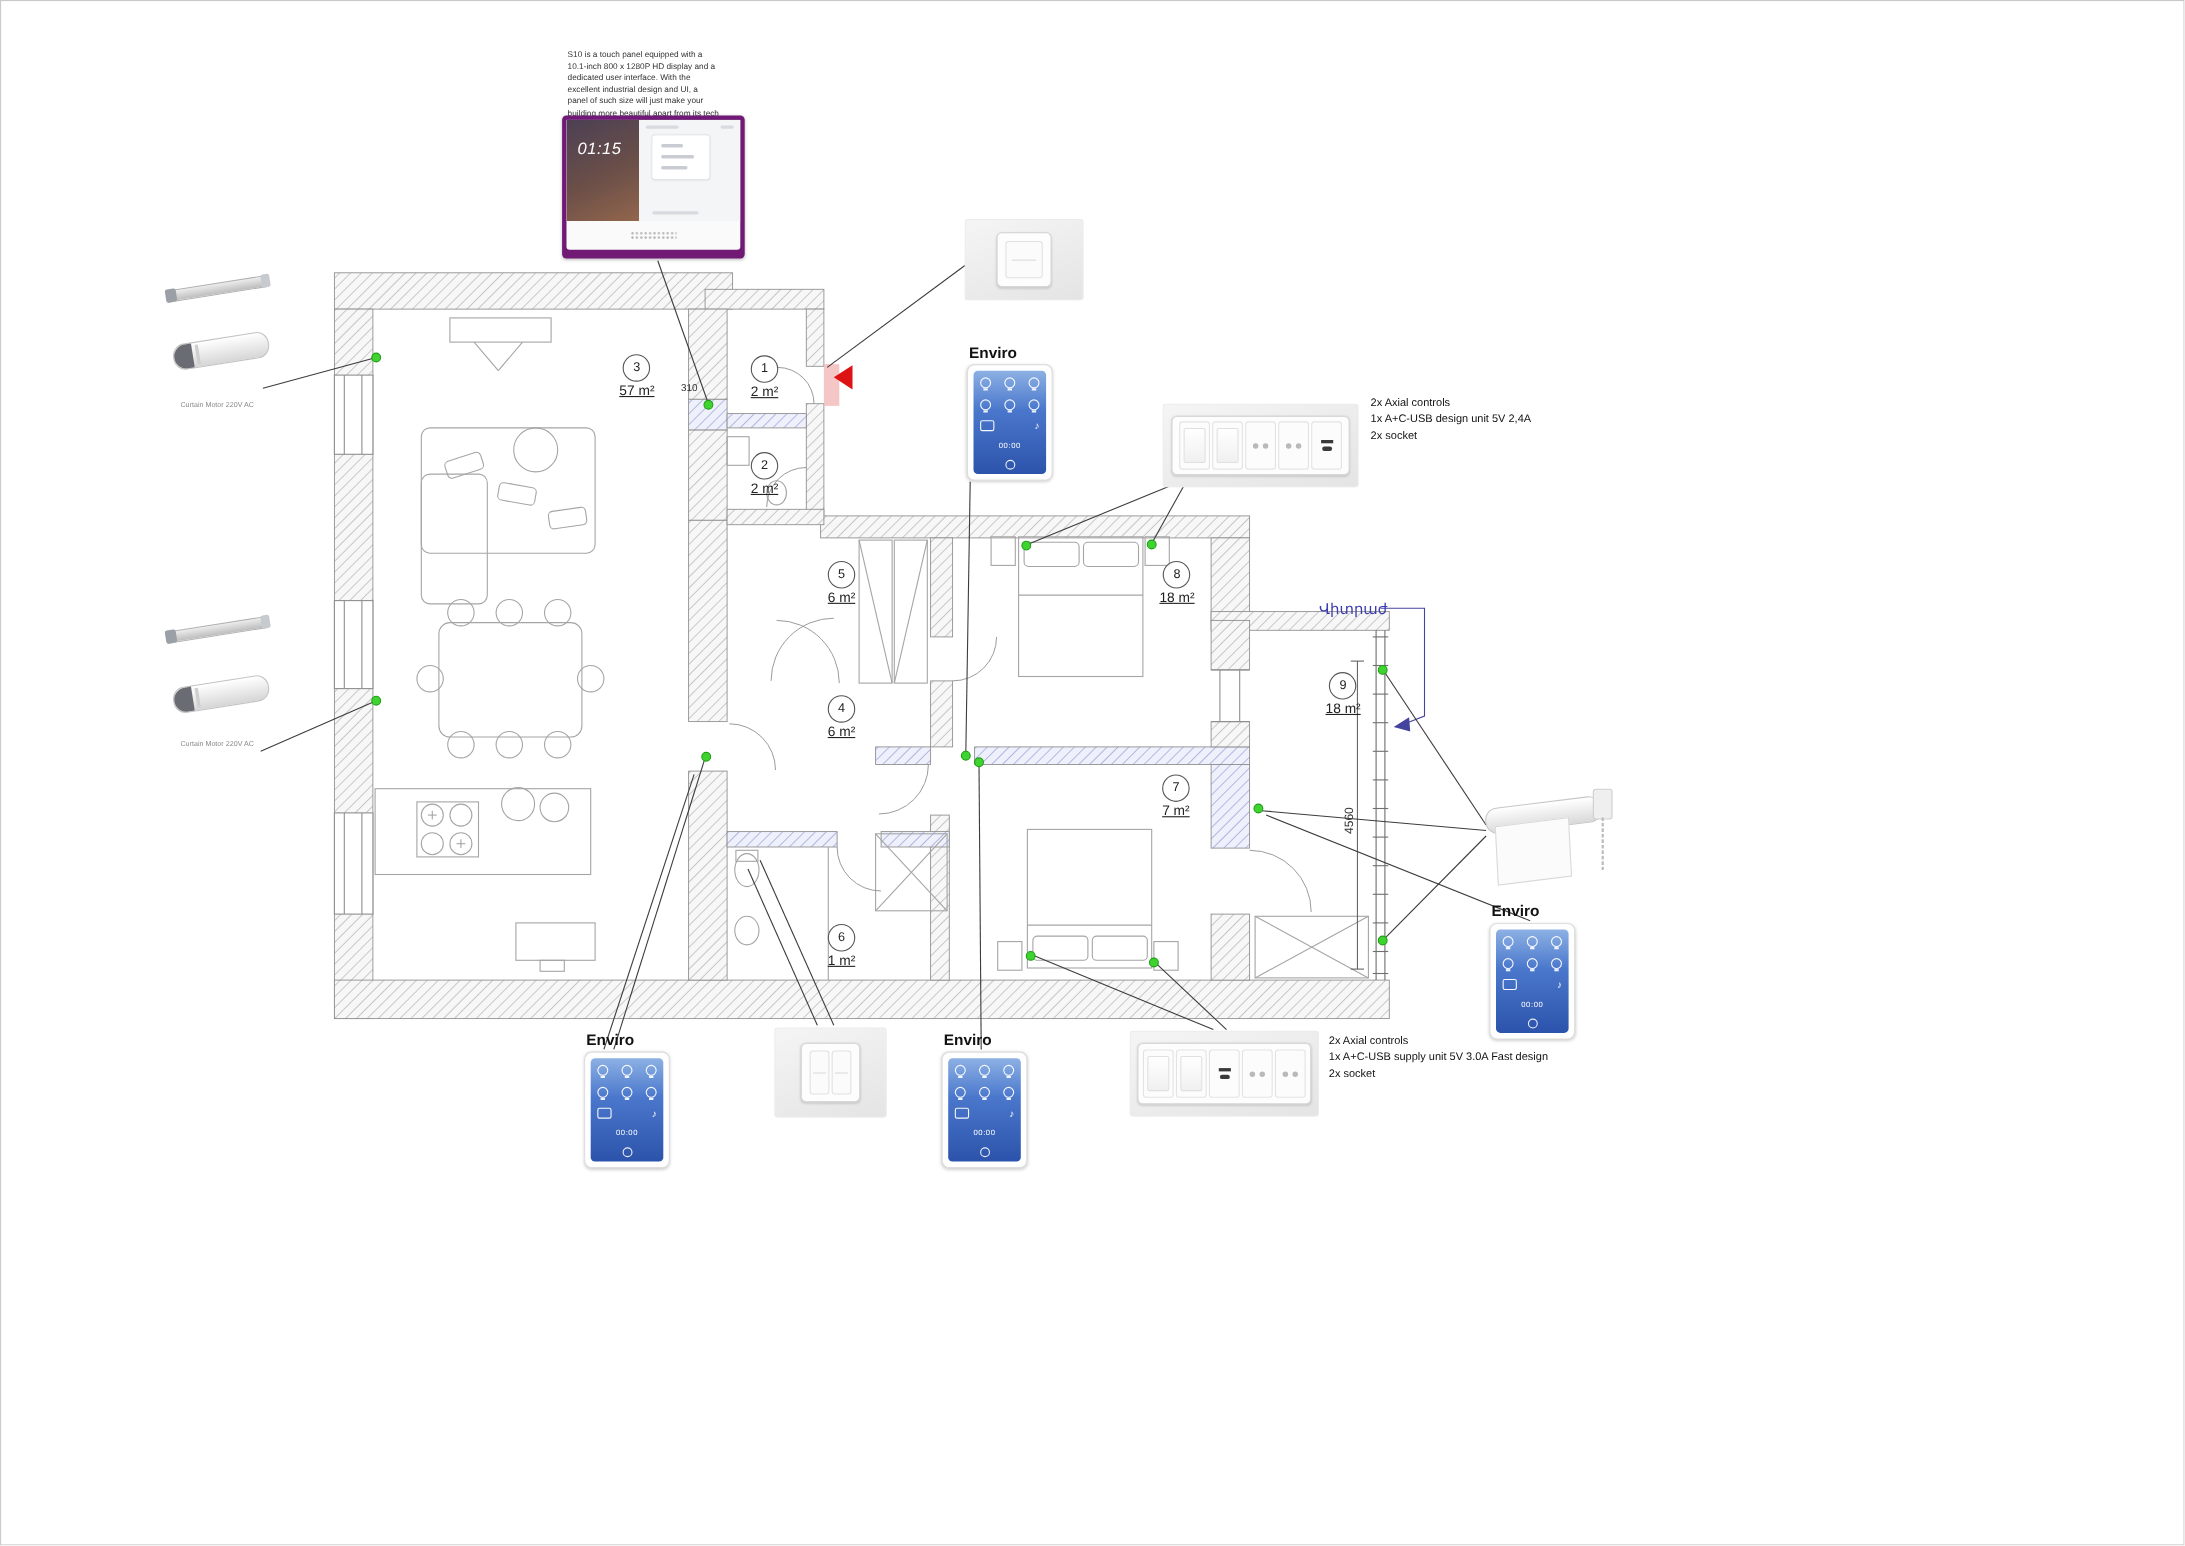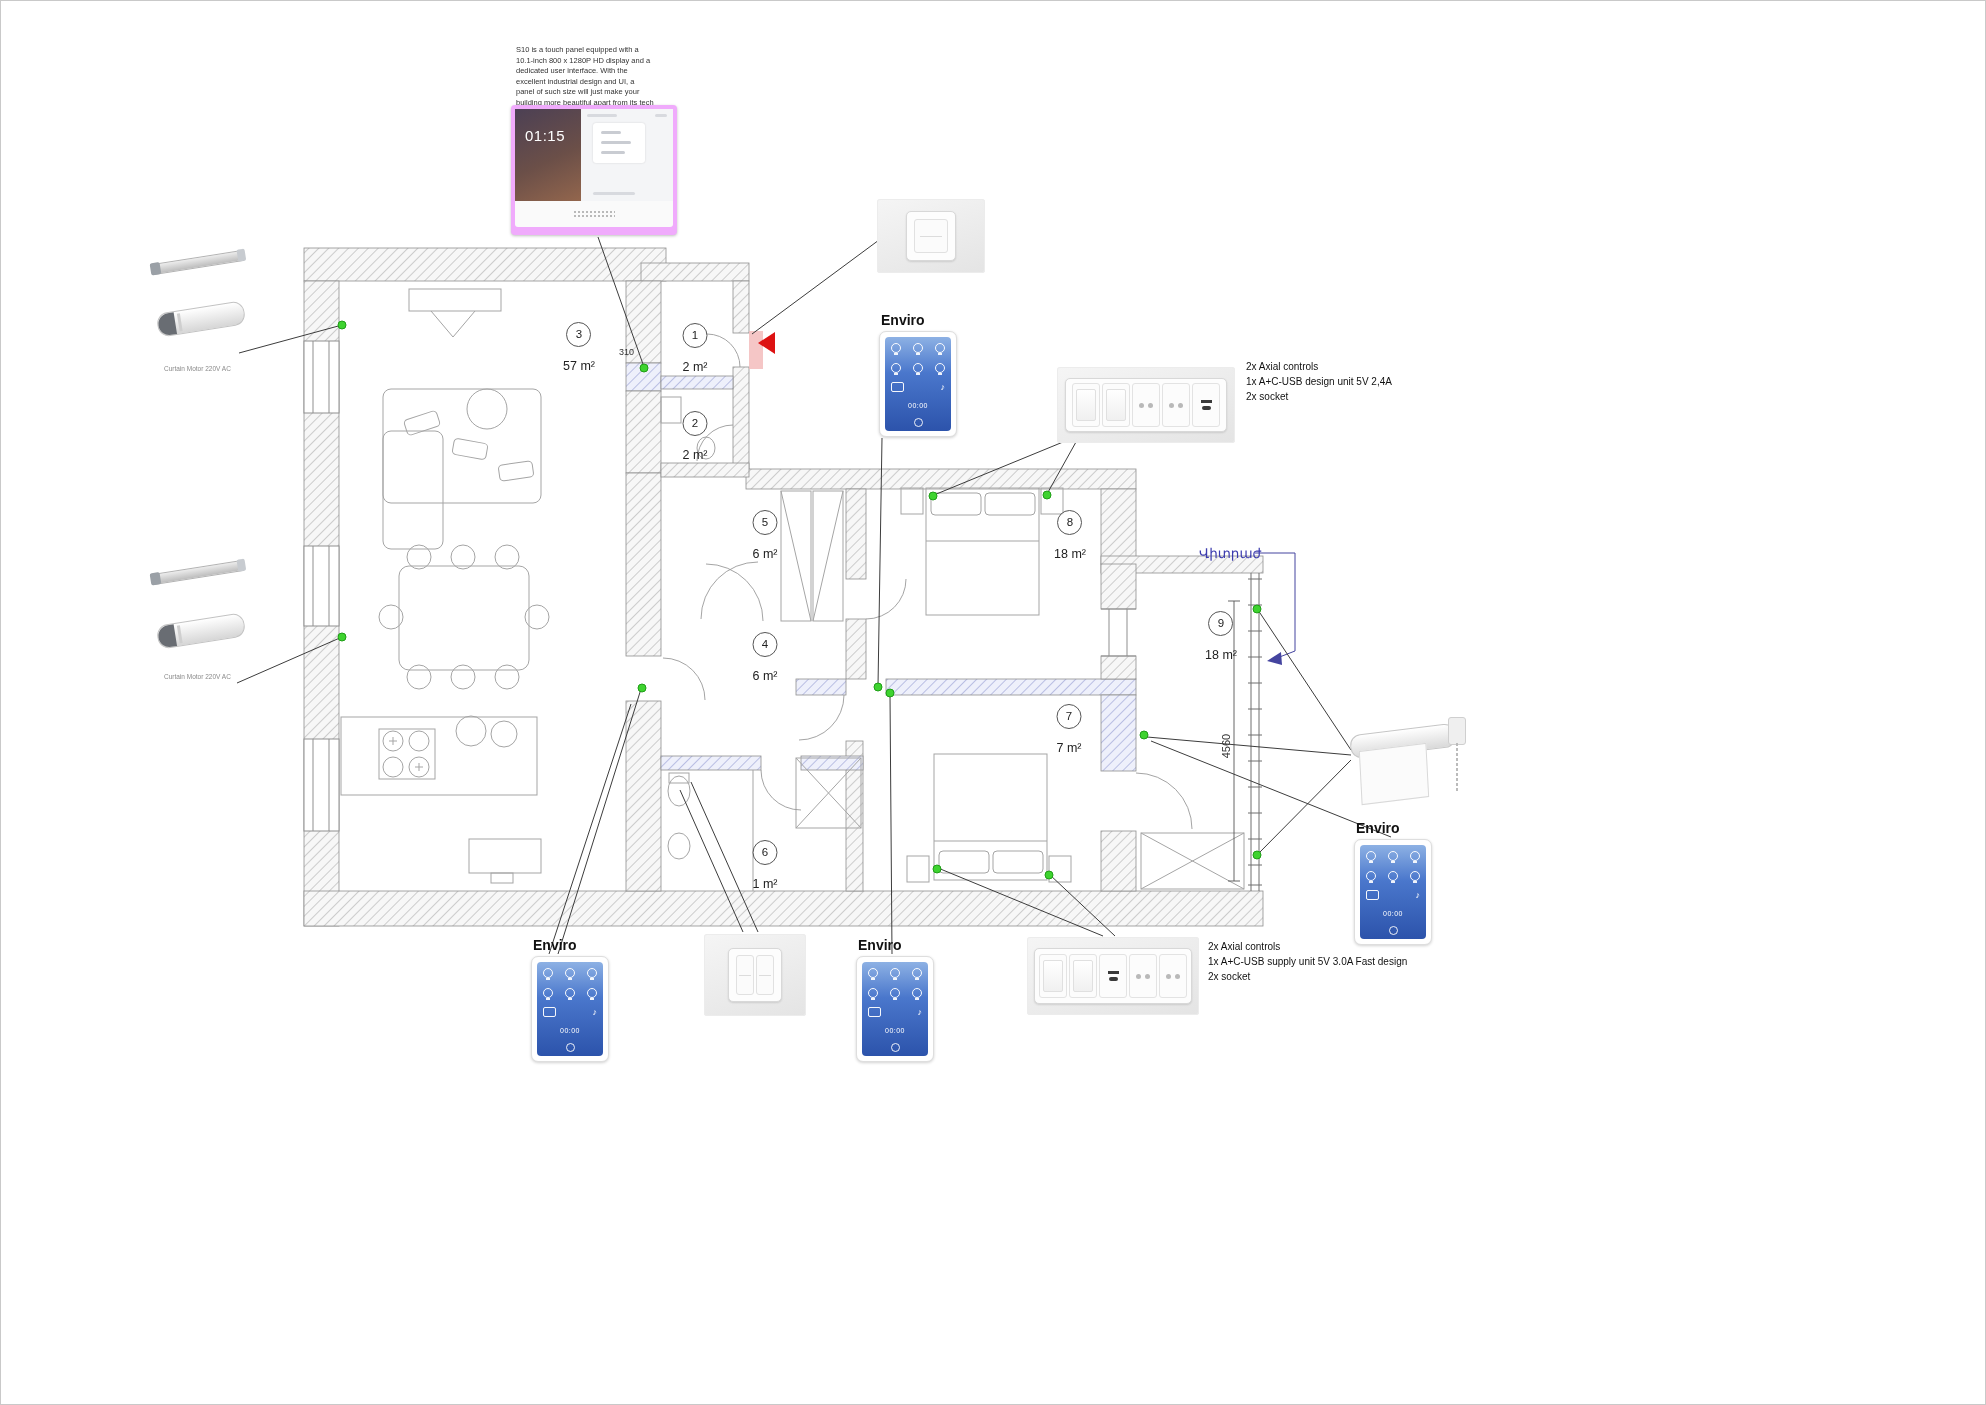--- a/index.html
+++ b/index.html
@@ -3,31 +3,31 @@
 <meta charset="utf-8">
 <style>
   html,body{margin:0;padding:0;background:#fff;}
   body{font-family:"Liberation Sans",sans-serif;}
   .canvas{position:relative;width:1986px;height:1405px;background:#fff;border:1px solid #c9c9c9;box-sizing:border-box;overflow:hidden;}
   svg text{font-family:"Liberation Sans",sans-serif;}
 
   
   .room{position:absolute;transform:translateX(-50%);text-align:center;color:#222;z-index:5;}
   .rc{width:23px;height:23px;border:1.3px solid #555;border-radius:50%;margin:0 auto;font-size:11.5px;line-height:23px;background:rgba(255,255,255,.75);}
-  .ra{font-size:12.5px;margin-top:12px;white-space:nowrap;}
+  .ra{font-size:12.5px;margin-top:1px;white-space:nowrap;text-decoration:underline;}
 
   
   .note{position:absolute;font-size:10px;line-height:1.5;color:#111;z-index:6;white-space:nowrap;}
   .desc{position:absolute;left:515px;top:44px;width:138px;font-size:7.5px;line-height:1.4;color:#333;z-index:6;}
   .elabel{position:absolute;font-size:14px;font-weight:bold;color:#111;z-index:6;}
   .vitrage{position:absolute;left:1198px;top:544px;font-size:13.5px;color:#3c3cae;z-index:6;}
   .mcaption{position:absolute;font-size:6.5px;color:#8a8a8a;z-index:6;}
 
   
-  .s10{position:absolute;left:510px;top:104px;width:166px;height:130px;background:#f0abfc;border-radius:4px;padding:4px;box-sizing:border-box;z-index:6;box-shadow:0 1px 3px rgba(0,0,0,.25);}
+  .s10{position:absolute;left:510px;top:104px;width:166px;height:130px;background:#701a75;border-radius:4px;padding:4px;box-sizing:border-box;z-index:6;box-shadow:0 1px 3px rgba(0,0,0,.25);font-style:italic;}
   .s10-screen{display:flex;height:92px;background:#fff;overflow:hidden;}
   .s10-photo{width:42%;background:linear-gradient(155deg,#4c4054 0%,#6b4f48 55%,#93664d 100%);color:#fff;display:flex;align-items:flex-start;justify-content:flex-start;padding:18px 0 0 10px;box-sizing:border-box;font-size:15px;letter-spacing:.5px;}
   .s10-ui{flex:1;background:#f4f5f7;position:relative;}
   .s10-ui .bar{position:absolute;background:#d8dadf;border-radius:2px;}
   .s10-card{position:absolute;left:12px;top:14px;width:52px;height:40px;background:#fff;border-radius:3px;box-shadow:0 0 2px rgba(0,0,0,.15);}
   .s10-card .ln{position:absolute;left:8px;height:3px;background:#c9ccd2;border-radius:2px;}
   .s10-body{height:26px;background:#fafafa;border-radius:0 0 3px 3px;margin-top:0;display:flex;align-items:center;justify-content:center;}
   .s10-grille{width:42px;height:8px;background-image:radial-gradient(#b9b9b9 1px,transparent 1.2px);background-size:4px 4px;}
 
   

